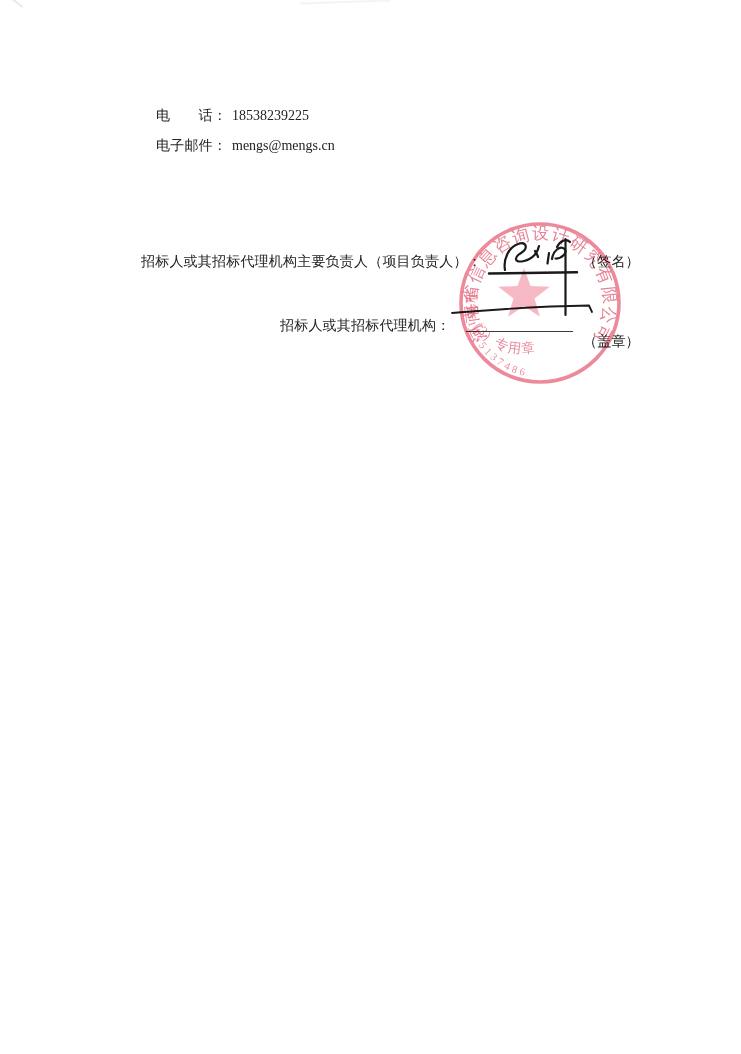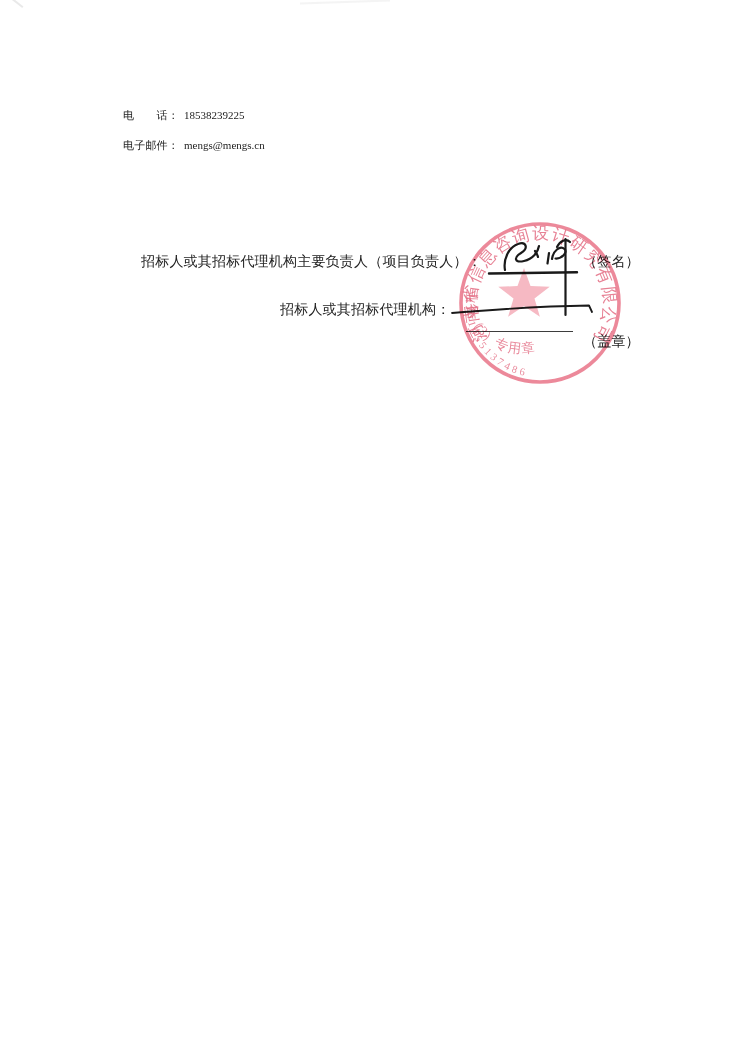--- a/index.html
+++ b/index.html
@@ -9,30 +9,30 @@
     background:#ffffff;
     overflow:hidden;
     font-family:"Liberation Serif","DejaVu Serif",serif;
     color:#222;
   }
   
   .artifact{position:absolute;background:#e9e9e9;}
   .artifact.a1{left:-4px;top:-3px;width:30px;height:2px;transform:rotate(38deg);}
   .artifact.a2{left:300px;top:1px;width:90px;height:2px;opacity:.5;transform:rotate(-2deg);}
 
-  .contact-row{position:absolute;left:123px;font-size:11px;line-height:17px;white-space:pre;}
+  .contact-row{position:absolute;left:156px;font-size:14px;line-height:17px;white-space:pre;}
   .contact-row .label{letter-spacing:.2px;}
   .contact-row .value{margin-left:5px;font-family:"Liberation Serif","DejaVu Serif",serif;}
   .row-phone{top:107px;}
   .row-email{top:137px;}
 
   .doc-line{position:absolute;font-size:14px;line-height:20px;white-space:pre;letter-spacing:.2px;}
   .line1-label{left:141px;top:252px;}
   .sign-suffix{left:583px;top:252px;text-align:center;}
-  .line2-label{left:280px;top:300px;}
+  .line2-label{left:280px;top:316px;}
   .stamp-suffix{left:583px;top:332px;}
 
   .stamp-underline{
     position:absolute;left:466px;top:316px;width:107px;height:15px;
     border-bottom:1.4px solid #3d3d3d;
   }
 
   .signature-svg{position:absolute;left:440px;top:228px;width:225px;height:100px;}
   .seal-svg{
     position:absolute;left:436px;top:206px;width:215px;height:190px;

